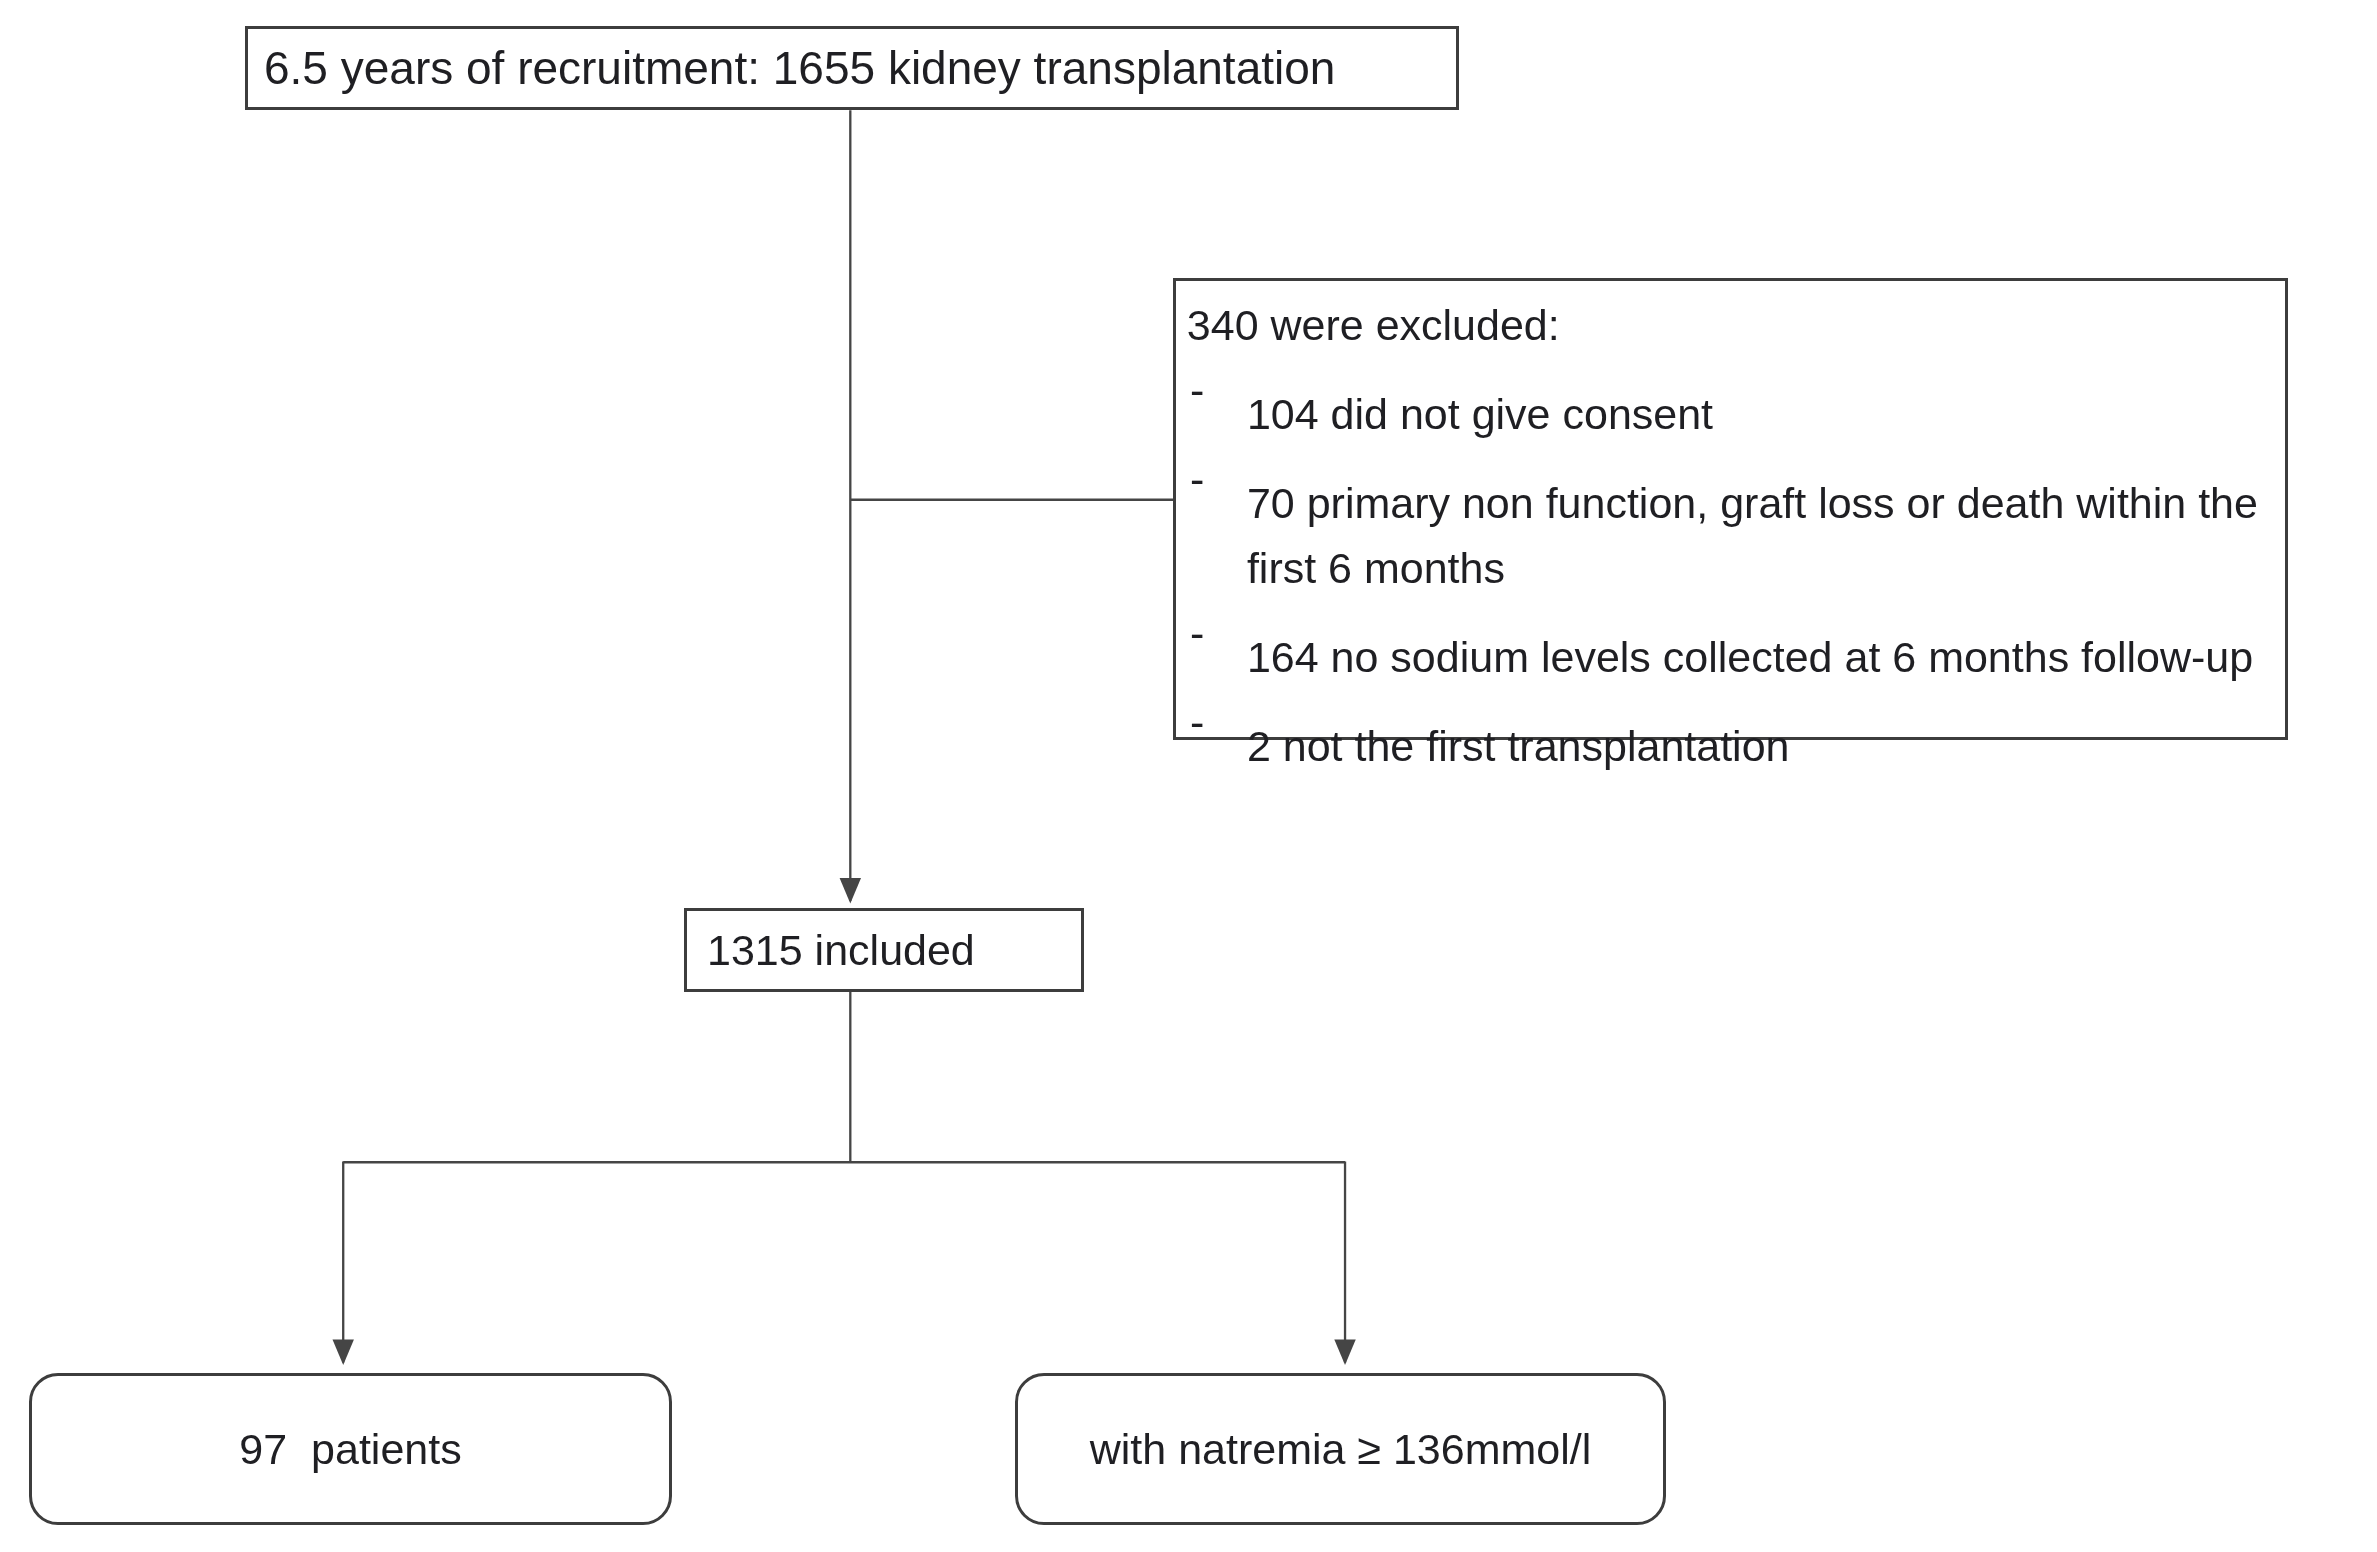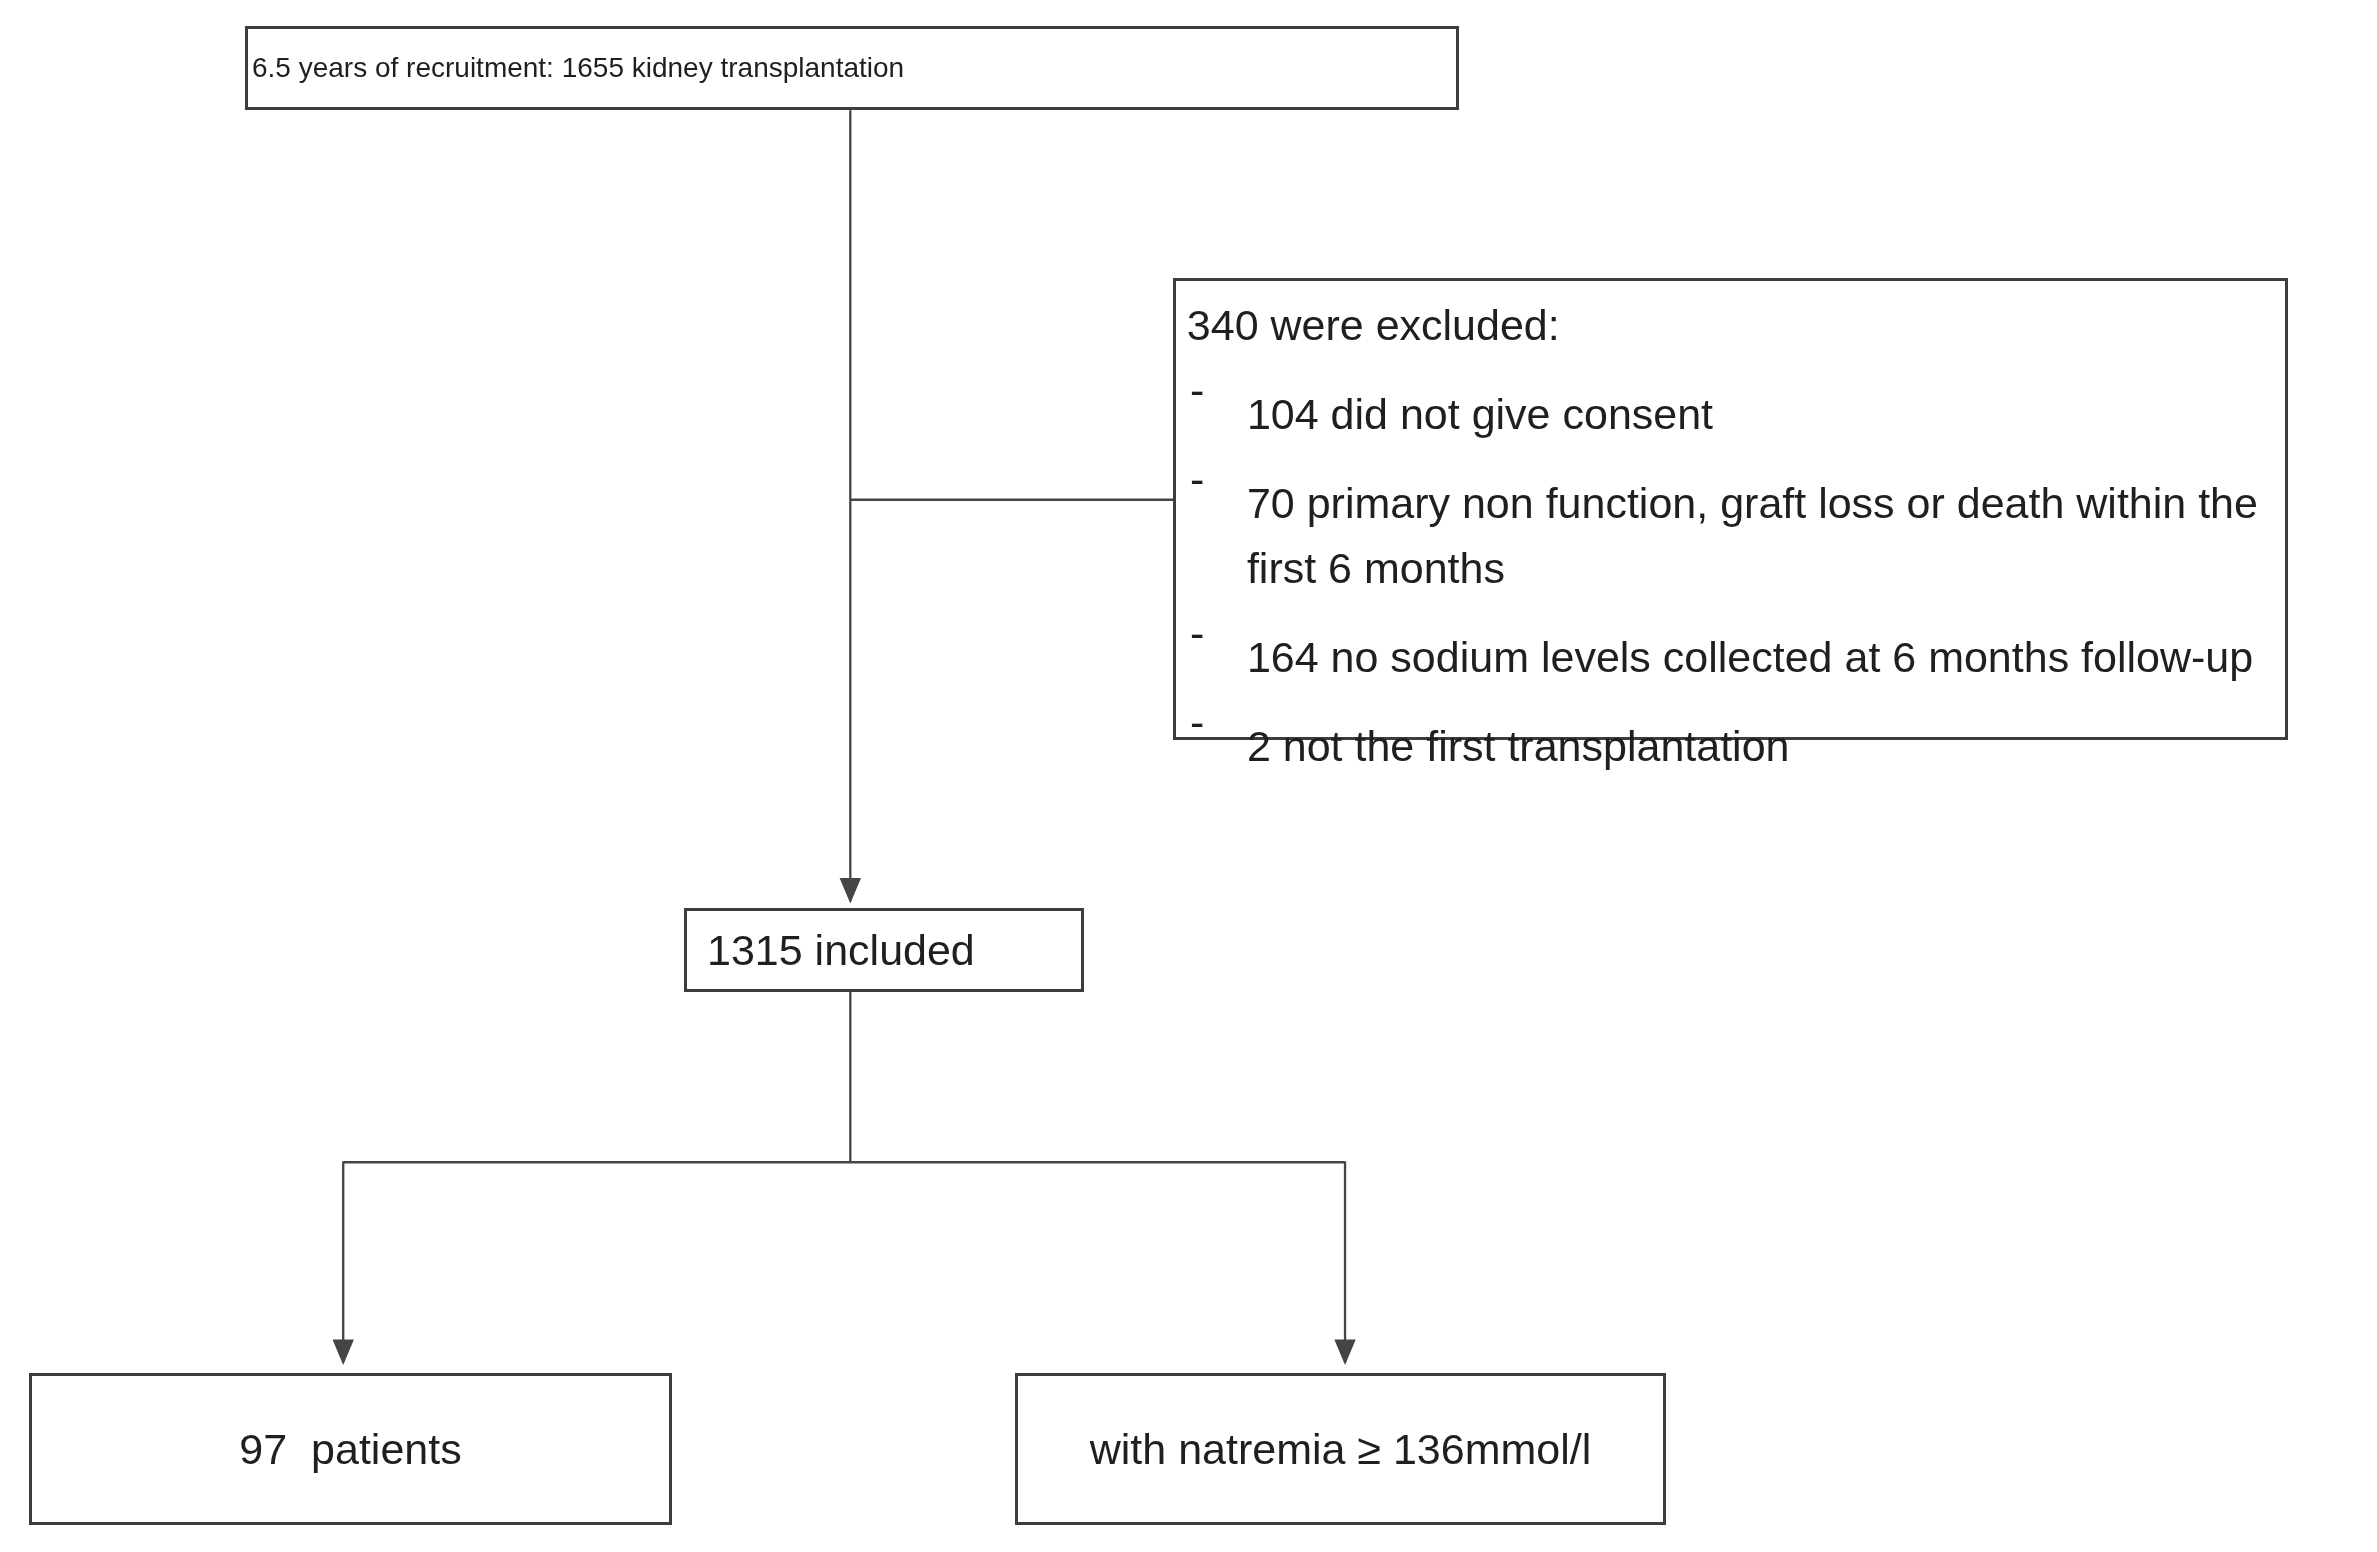--- a/index.html
+++ b/index.html
@@ -30,22 +30,22 @@
     border: 3.1px solid #3d3d3d;
     background: #ffffff;
   }
   .box-recruitment {
     left: 245px;
     top: 26px;
     width: 1214px;
     height: 84px;
     display: flex;
     align-items: center;
-    padding-left: 4px;
-    font-size: 28px;
+    padding-left: 16px;
+    font-size: 46px;
   }
   .box-exclusion {
     left: 1173px;
     top: 278px;
     width: 1115px;
     height: 462px;
     padding: 12.4px 15.5px 0 10.8px;
     font-size: 43px;
     line-height: 65px;
   }
@@ -75,20 +75,21 @@
   .box-outcome {
     top: 1373px;
     height: 152px;
     display: flex;
     flex-direction: column;
     align-items: center;
     justify-content: center;
     text-align: center;
     font-size: 43px;
     line-height: 71px;
+    border-radius: 29px;
   }
   .box-low {
     left: 29px;
     width: 643px;
   }
   .box-high {
     left: 1015px;
     width: 651px;
   }
   .box-line {

